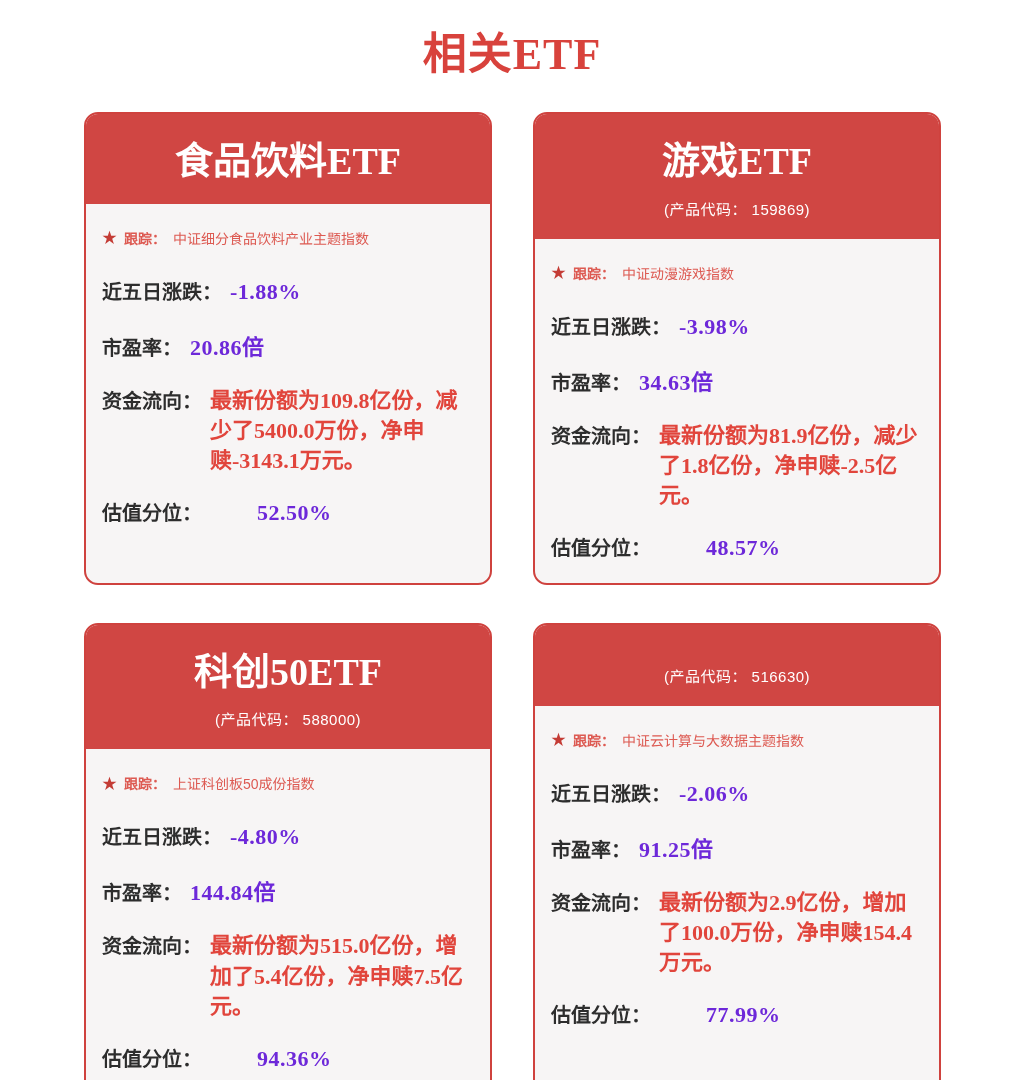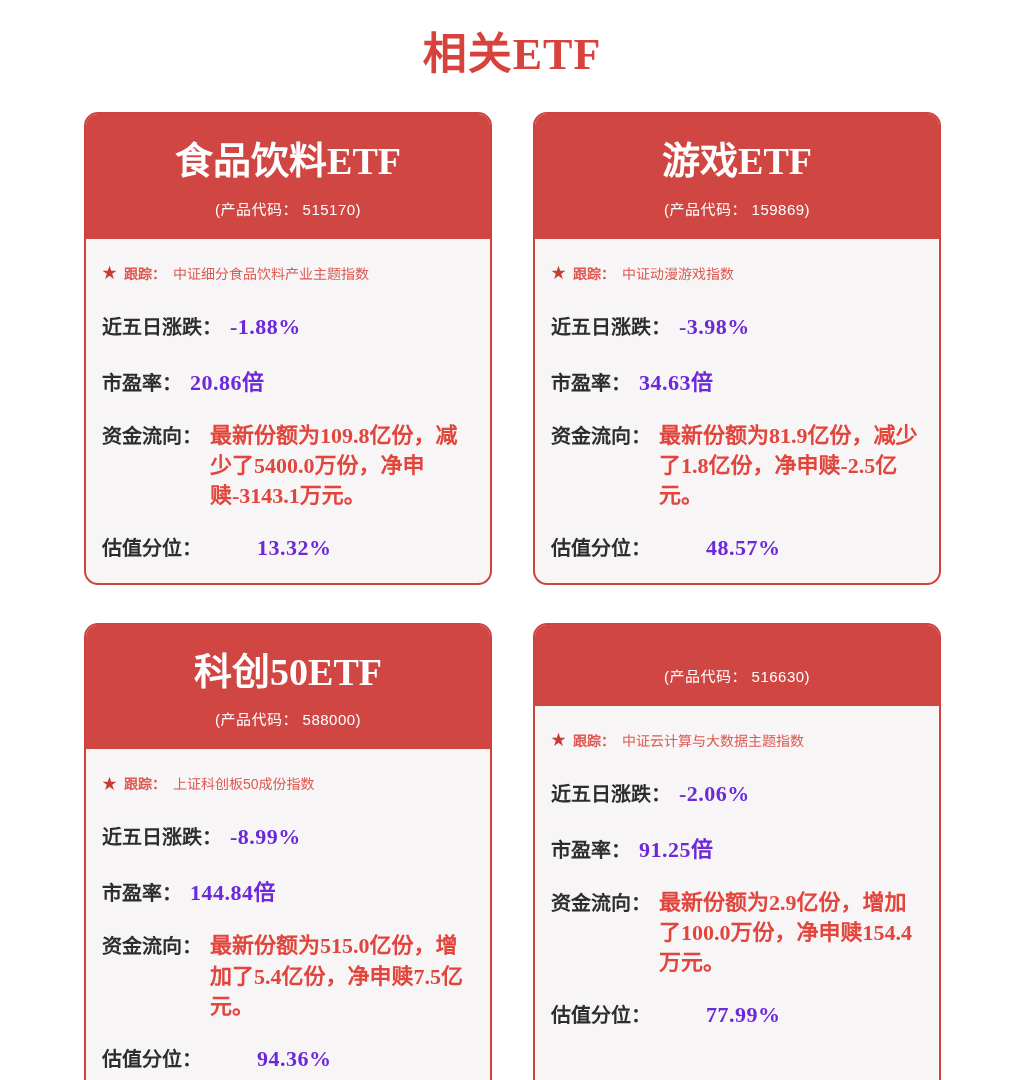--- a/index.html
+++ b/index.html
@@ -107,21 +107,20 @@
 <body>
 
 <div class="page">
   <h1 class="page-title">相关ETF</h1>
 
   <div class="cards-grid">
 
     <section class="card">
       <header class="card-header">
         <h2 class="card-title">食品饮料ETF</h2>
-        <div class="card-code">(产品代码： 515170)</div>
       </header>
       <div class="card-body">
         <div class="track-line">
           <span class="star">★</span>
           <span class="track-label">跟踪：</span>
           <span class="track-value">中证细分食品饮料产业主题指数</span>
         </div>
         <div class="row">
           <span class="row-label">近五日涨跌：</span>
           <span class="row-value">-1.88%</span>
@@ -129,21 +128,21 @@
         <div class="row">
           <span class="row-label">市盈率：</span>
           <span class="row-value">20.86倍</span>
         </div>
         <div class="row flow">
           <span class="row-label">资金流向：</span>
           <span class="row-value">最新份额为109.8亿份，减少了5400.0万份，净申赎-3143.1万元。</span>
         </div>
         <div class="row">
           <span class="row-label">估值分位：</span>
-          <span class="row-value">13.32%</span>
+          <span class="row-value">52.50%</span>
         </div>
       </div>
     </section>
 
     <section class="card">
       <header class="card-header">
         <h2 class="card-title">游戏ETF</h2>
         <div class="card-code">(产品代码： 159869)</div>
       </header>
       <div class="card-body">
@@ -177,21 +176,21 @@
         <div class="card-code">(产品代码： 588000)</div>
       </header>
       <div class="card-body">
         <div class="track-line">
           <span class="star">★</span>
           <span class="track-label">跟踪：</span>
           <span class="track-value">上证科创板50成份指数</span>
         </div>
         <div class="row">
           <span class="row-label">近五日涨跌：</span>
-          <span class="row-value">-8.99%</span>
+          <span class="row-value">-4.80%</span>
         </div>
         <div class="row">
           <span class="row-label">市盈率：</span>
           <span class="row-value">144.84倍</span>
         </div>
         <div class="row flow">
           <span class="row-label">资金流向：</span>
           <span class="row-value">最新份额为515.0亿份，增加了5.4亿份，净申赎7.5亿元。</span>
         </div>
         <div class="row">

